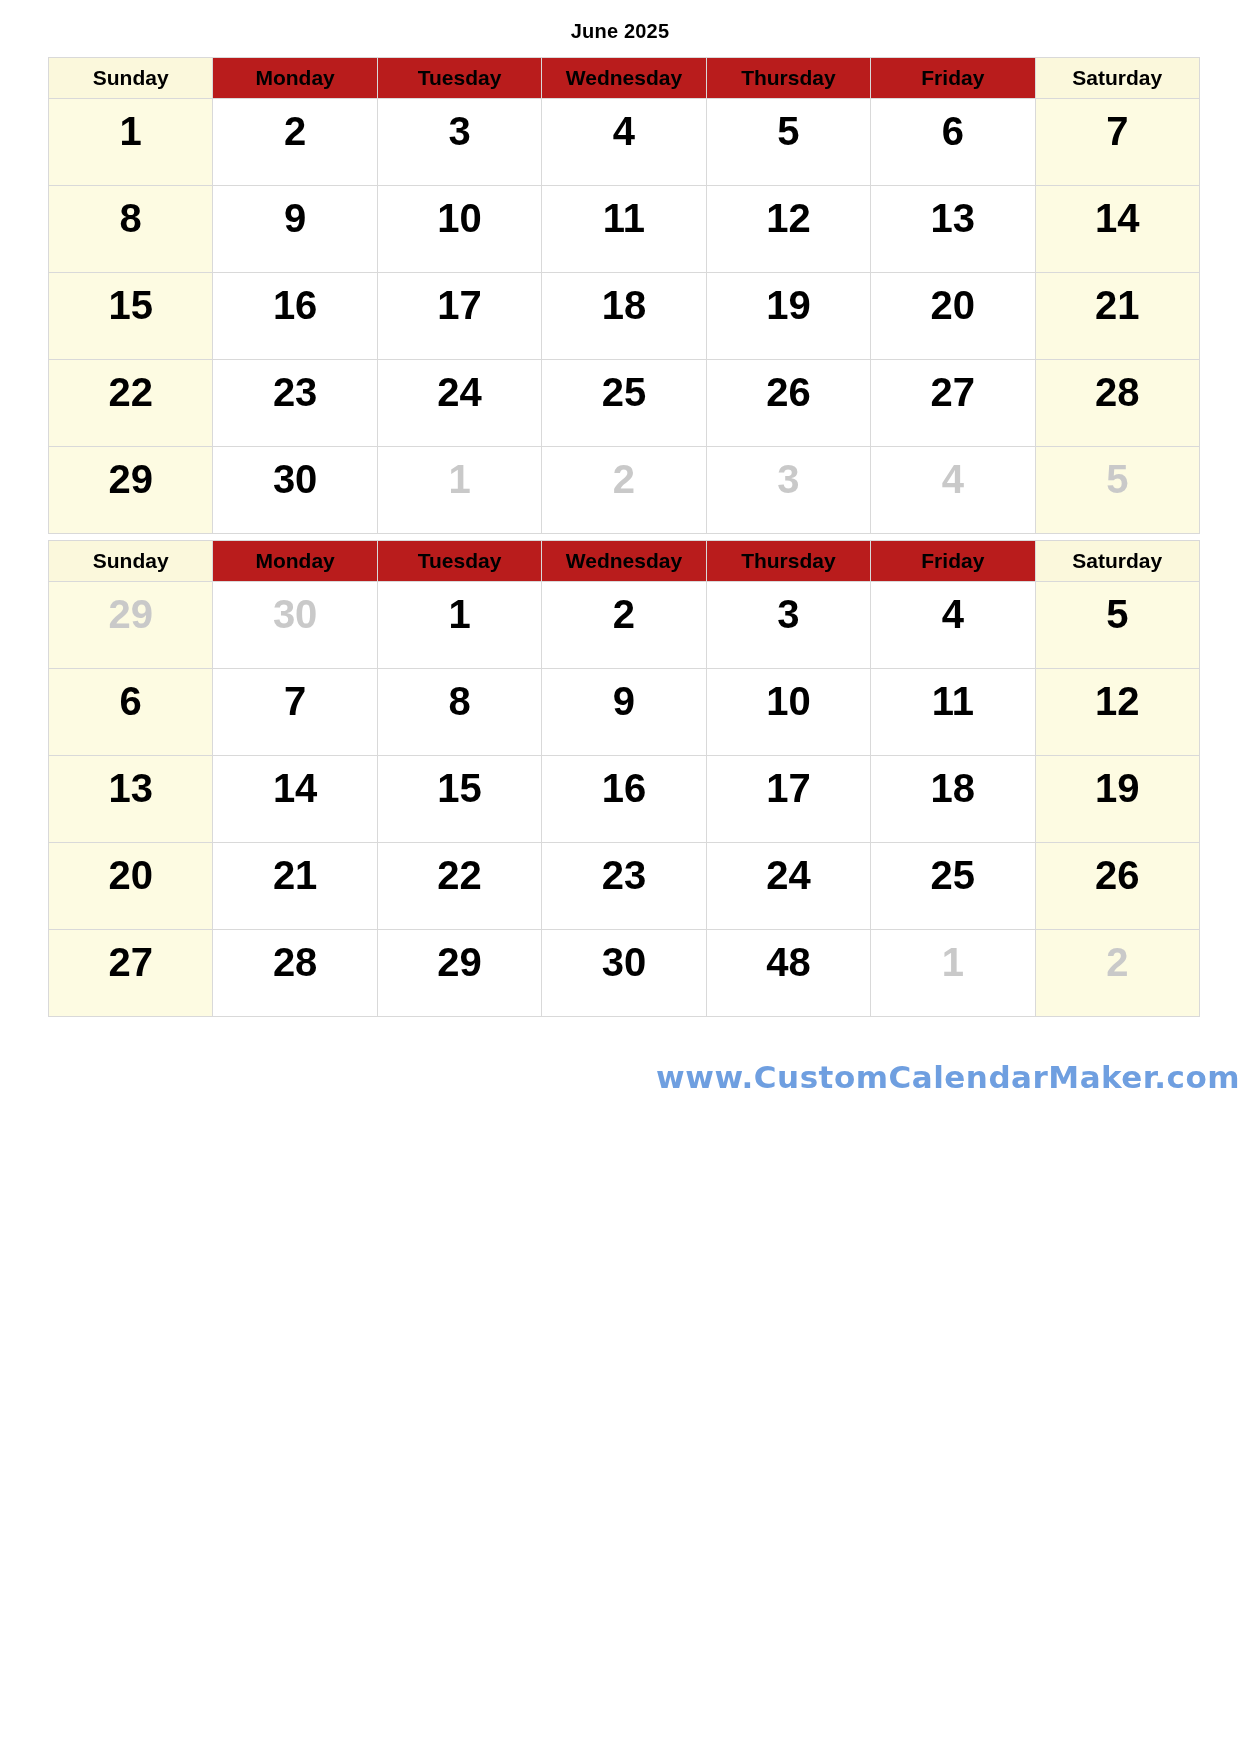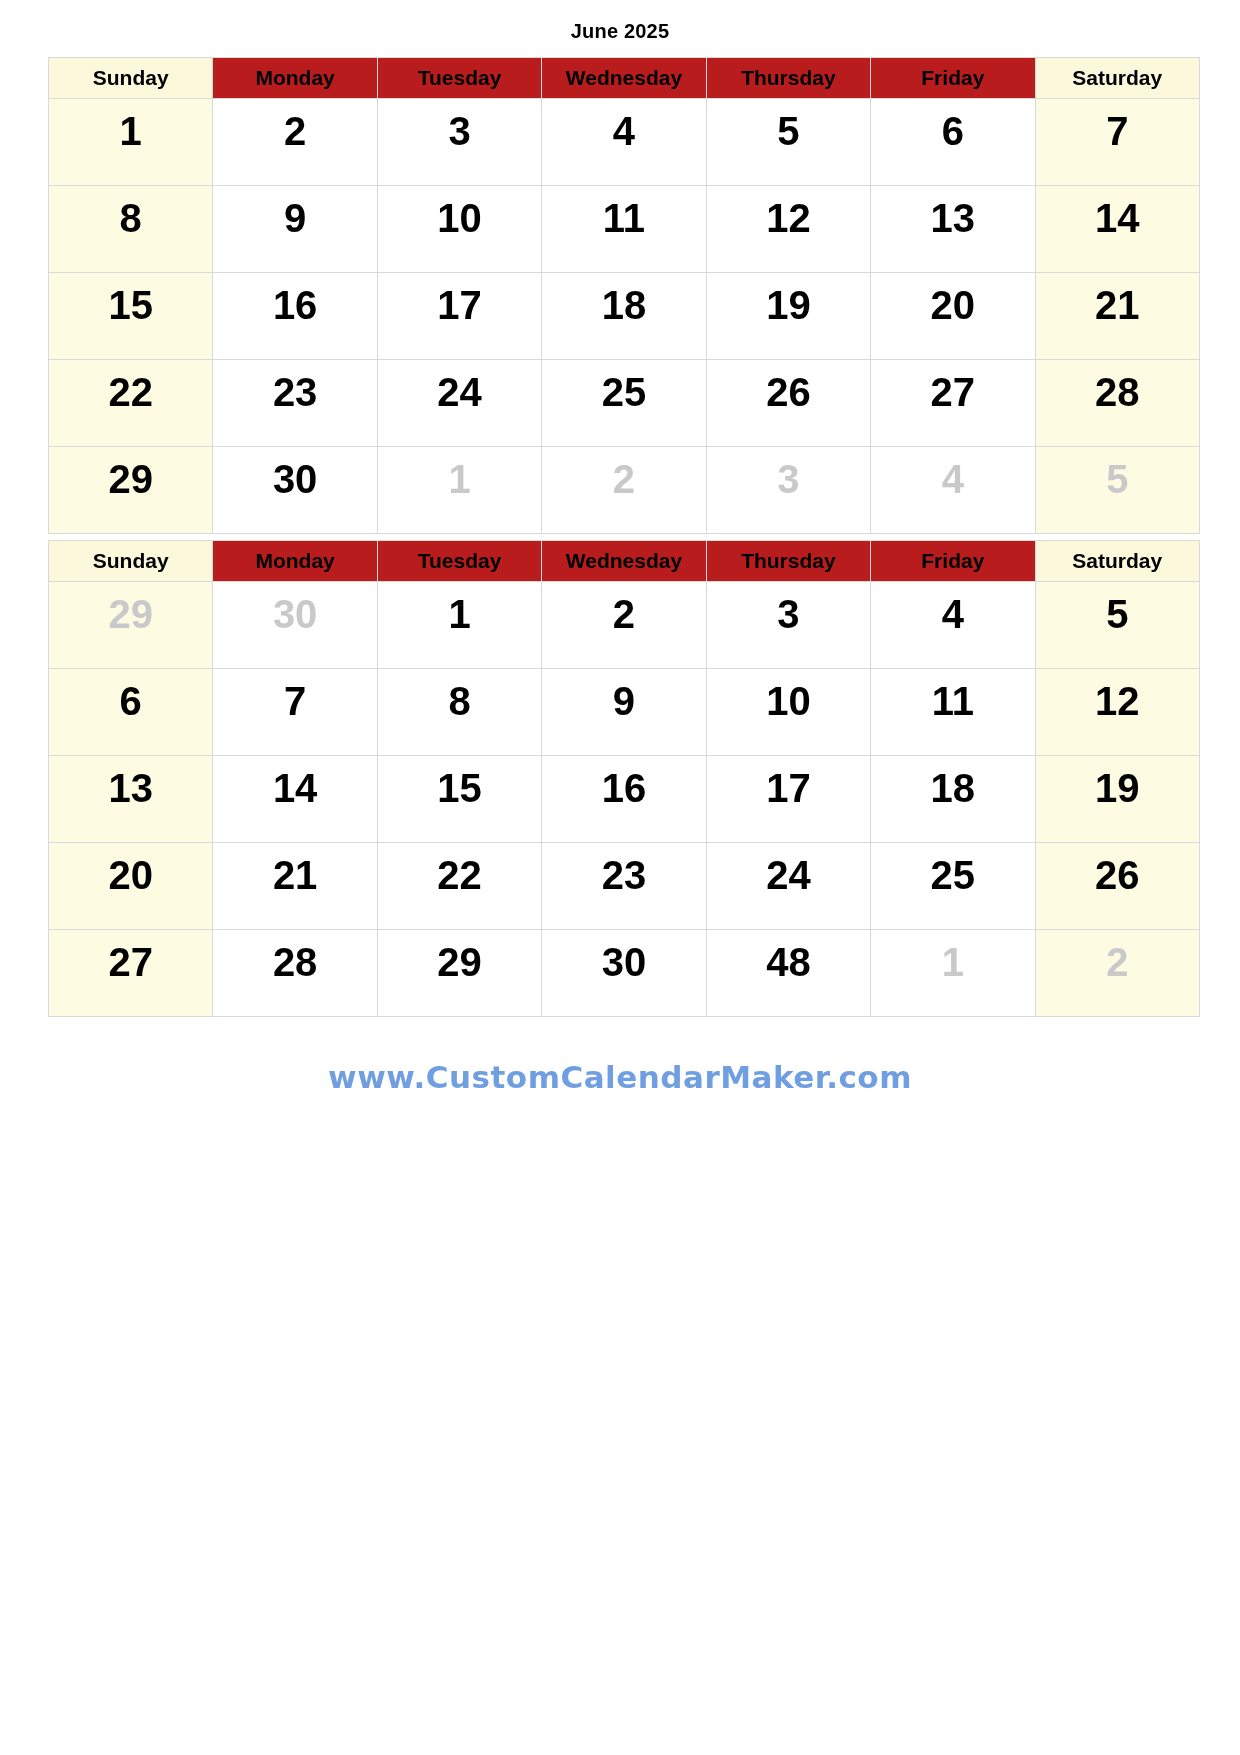--- a/index.html
+++ b/index.html
@@ -66,21 +66,21 @@
     font-size: 40px;
     font-weight: bold;
     line-height: 1;
     padding-top: 12px;
     color: #000000;
   }
   .daynum.other {
     color: #c9c9c9;
   }
   .footer {
-    text-align: center;
+    text-align: right;
     margin-top: 42px;
     font-size: 31px;
     font-weight: bold;
     color: #6f9fe0;
     letter-spacing: 0.5px;
     font-family: "DejaVu Sans", sans-serif;
   }
   .spacer {
     height: 6px;
   }

